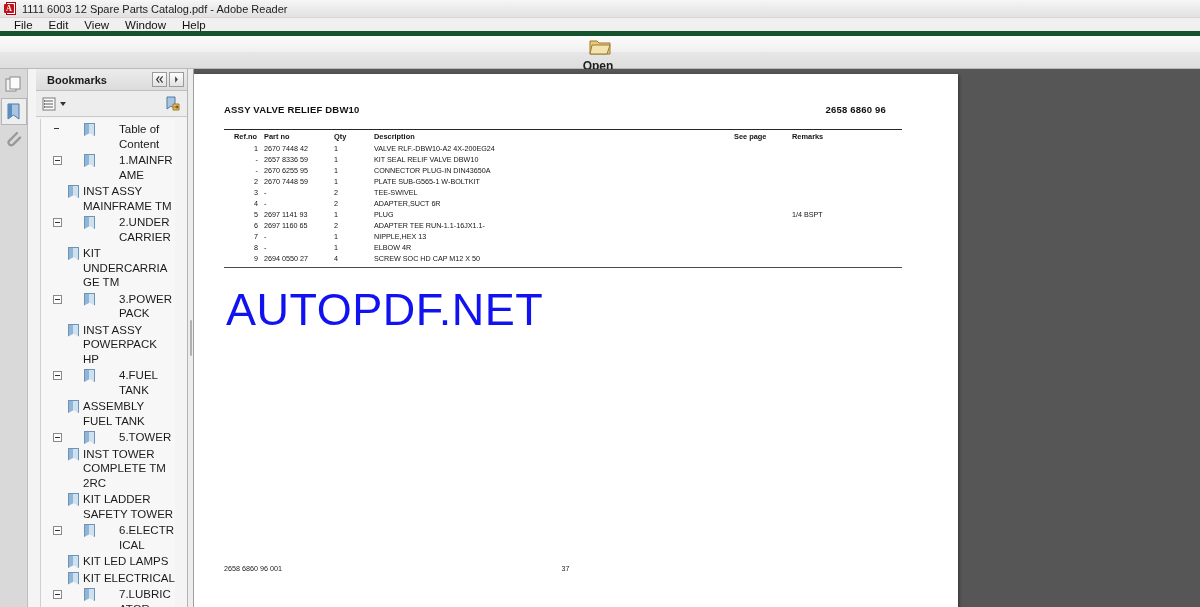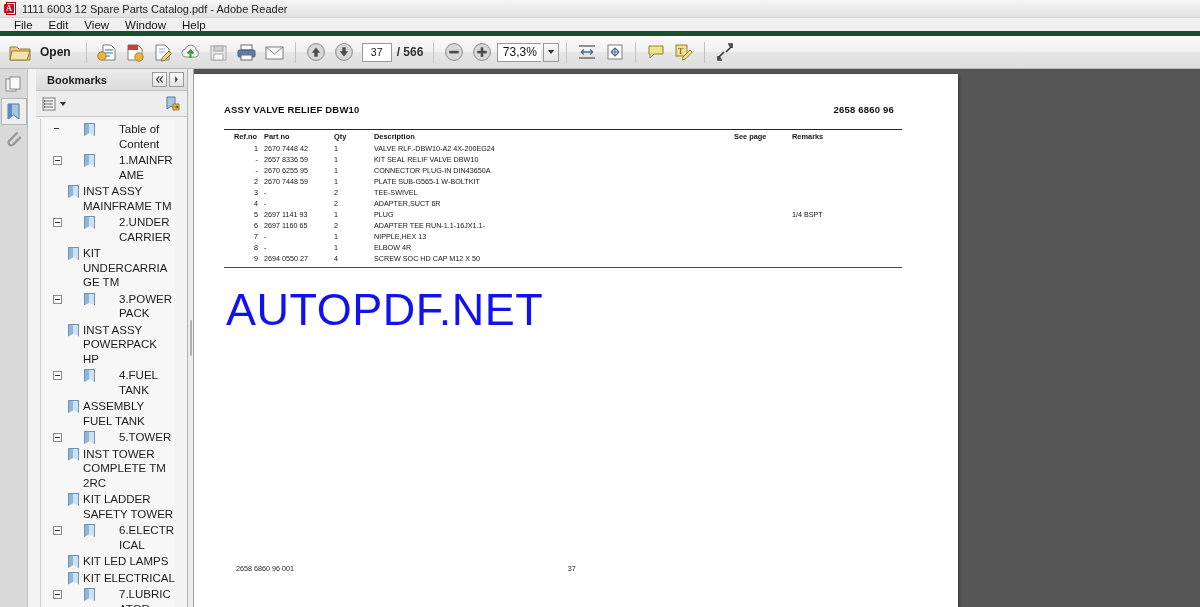--- a/index.html
+++ b/index.html
@@ -47,20 +47,21 @@
   .menubar .mi { padding: 1px 8px; cursor: default; }
 
   
   .toolbar {
     height: 33px;
     background: linear-gradient(to bottom, #fbfbfb 0%, #f1f1f1 48%, #e6e6e6 52%, #dedede 100%);
     border-bottom: 1px solid #b9b9b9;
     display: flex; align-items: center;
     padding: 0 6px;
     gap: 2px;
+    flex-direction: column;
   }
   .tb-btn {
     height: 26px; min-width: 26px;
     display: flex; align-items: center; justify-content: center;
     border: 1px solid transparent; border-radius: 3px;
     cursor: default;
   }
   .tb-sep { width: 1px; height: 21px; background: #c3c3c3; margin: 0 5px; }
   .open-label { font-size: 12px; font-weight: bold; color: #1d1d1d; padding: 0 8px 0 4px; }
 
@@ -167,21 +168,21 @@
   }
   .page {
     position: absolute; left: 0px; top: 5px;
     width: 764px; height: 552px;
     background: #ffffff;
     box-shadow: 1px 1px 3px rgba(0,0,0,.45);
   }
 
   
   .doc-header {
-    position: absolute; left: 30px; top: 30px; right: 64px;
+    position: absolute; left: 30px; top: 30px; right: 72px;
     display: flex; justify-content: space-between;
     font-size: 9.5px; font-weight: bold; color: #111;
     letter-spacing: .2px;
   }
   .doc-table {
     position: absolute; left: 30px; top: 55px; right: 56px;
   }
   .doc-rule { height: 1px; background: #262626; }
   .doc-rule.thin { height: 1px; background: #4a4a4a; }
   table.parts {
@@ -201,21 +202,21 @@
   .c-rem { width: 110px; }
   th.c-ref { text-align: left !important; padding-left: 10px !important; }
 
   .watermark {
     position: absolute; left: 32px; top: 210px;
     font-size: 45px; color: #1212f0; font-weight: normal;
     font-family: "Liberation Sans", sans-serif;
     letter-spacing: .5px;
   }
   .doc-footer {
-    position: absolute; left: 42px; right: 56px; top: 490px;
+    position: absolute; left: 30px; right: 56px; top: 490px;
     display: flex; font-size: 7.2px; color: #222;
   }
   .doc-footer .fl { width: 48%; }
   .doc-footer .fc { flex: 1; text-align: left; padding-left: 12px;}
 
   
   svg { display: block; }
 </style>
 </head>
 <body>

